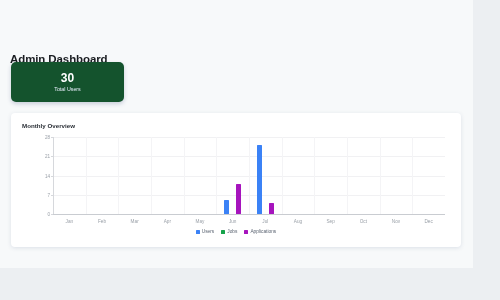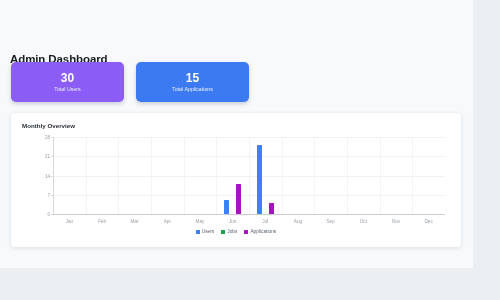--- a/index.html
+++ b/index.html
@@ -189,27 +189,23 @@
   }
 </style>
 </head>
 <body>
 
 <div id="app-root">
 
   <h1 id="page-title">Admin Dashboard</h1>
 
   <div id="stat-cards">
-      <div class="stat-card" style="background: #8b5cf6;">
+      <div class="stat-card" style="background: #14532d;">
         <div class="stat-value">30</div>
         <div class="stat-label">Total Users</div>
-      </div>
-      <div class="stat-card" style="background: rgb(59, 122, 240);">
-        <div class="stat-value">15</div>
-        <div class="stat-label">Total Applications</div>
       </div>
     </div>
 
   <div id="chart-card">
     <div id="chart-card-title">Monthly Overview</div>
 
     <div id="plot-area">
       <div id="grid-lines">
           <div class="grid-h" style="top: 57.75px;"></div>
           <div class="grid-h" style="top: 38.5px;"></div>

